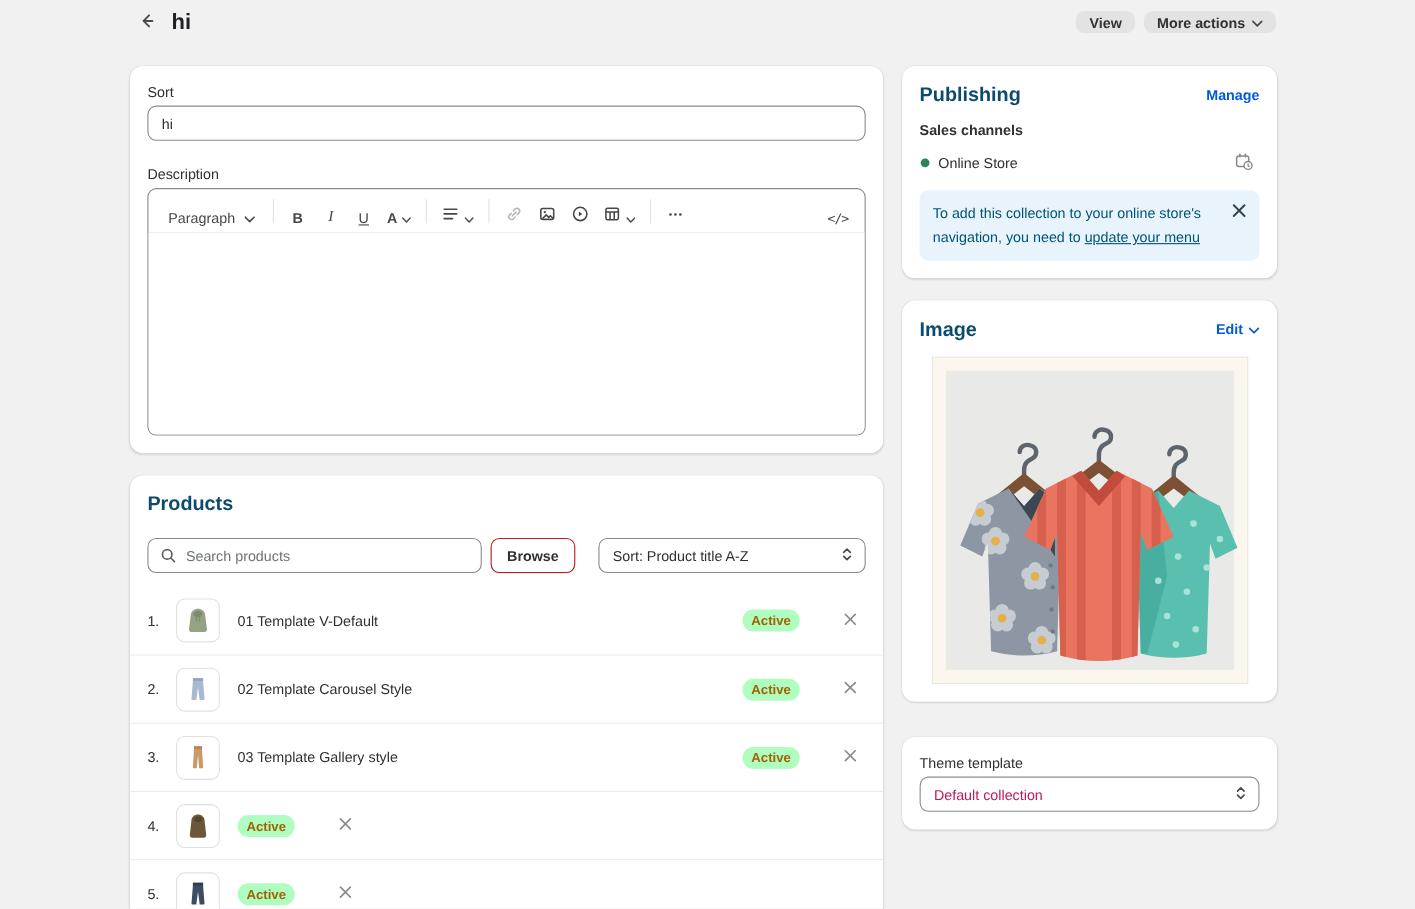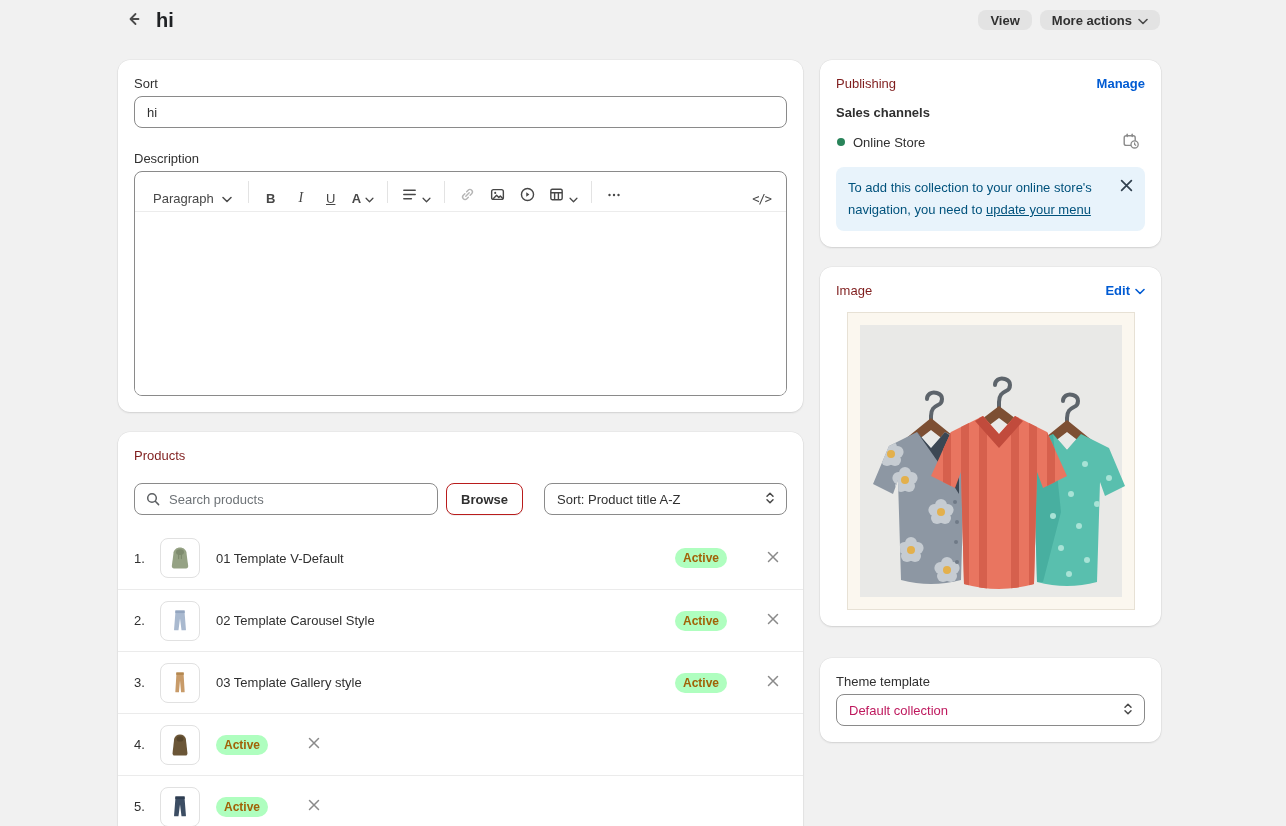--- a/index.html
+++ b/index.html
@@ -26,21 +26,21 @@
 
   
   .card {
     background:#fff; border-radius:12px;
     box-shadow:0 1px 2px rgba(31,33,36,.12), 0 0 0 .5px rgba(0,0,0,.06);
   }
   .main-col { position:absolute; left:118px; top:60px; width:685px; }
   .side-col { position:absolute; left:820px; top:60px; width:341px; }
 
   .field-label { display:block; font-size:13px; color:#303030; margin-bottom:5px; }
-  .section-heading { font-size:13px; font-weight:400; color:#7f1d1d; }
+  .section-heading { font-size:18px; font-weight:700; color:#0c4a6e; }
 
   
   .title-card { padding:16px; margin-bottom:20px; }
   .text-input {
     width:100%; height:32px; border:1px solid #8a8a8a; border-radius:8px;
     padding:0 12px; font-size:13px; font-family:inherit; color:#303030; background:#fff;
   }
   .title-card .desc-label { margin-top:23px; }
   .editor { border:1px solid #8a8a8a; border-radius:8px; overflow:hidden; background:#fff; }
   .editor-toolbar {

